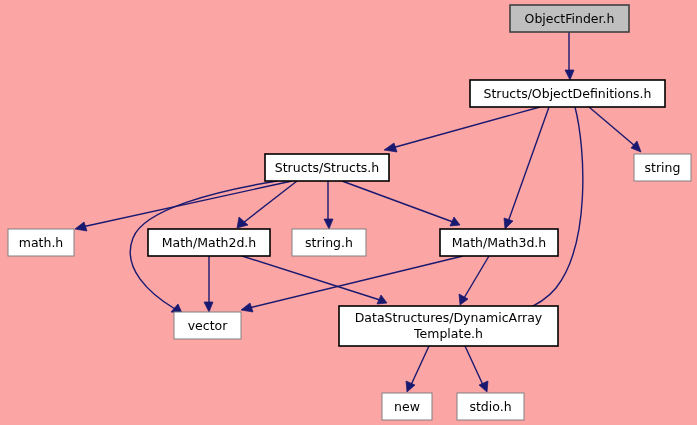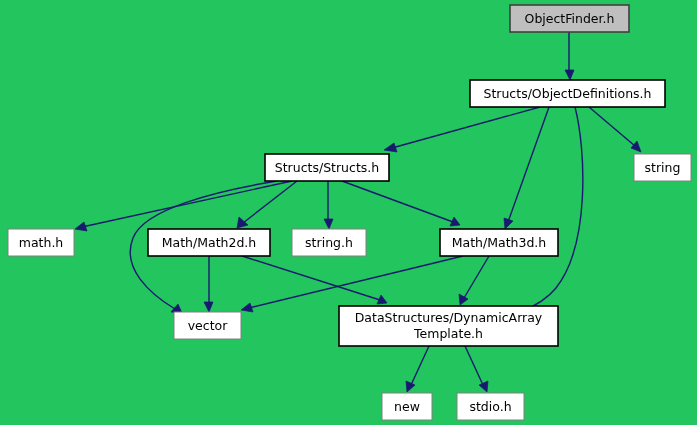--- a/index.html
+++ b/index.html
@@ -10,21 +10,21 @@
   body {
     width: 697px;
     height: 425px;
     font-family: "DejaVu Sans", "Liberation Sans", sans-serif;
     overflow: hidden;
   }
   #graph-root {
     position: relative;
     width: 697px;
     height: 425px;
-    background: #22c55e;
+    background: #fca5a5;
   }
   svg.graph-canvas {
     position: absolute;
     top: 0;
     left: 0;
     width: 697px;
     height: 425px;
   }
   .edge-line {
     fill: none;

